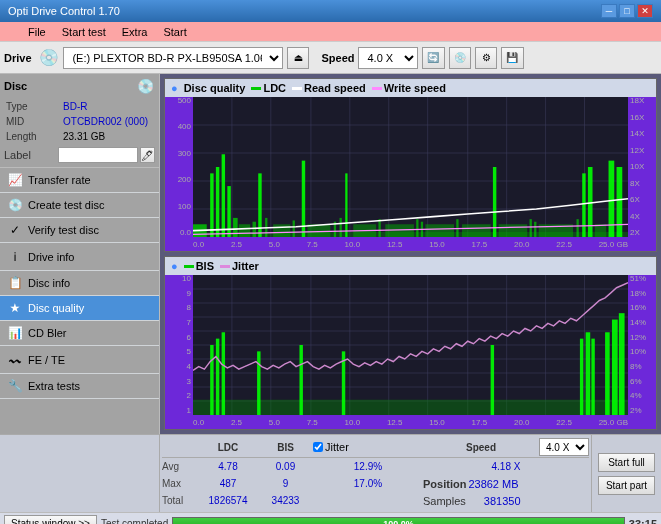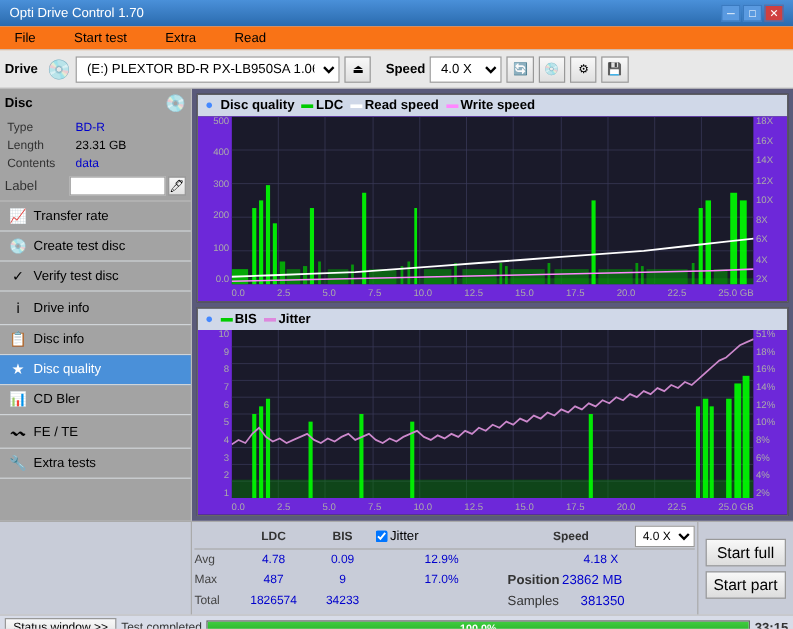--- a/index.html
+++ b/index.html
@@ -17,24 +17,24 @@
     }
     .title-bar-controls { display: flex; gap: 2px; }
     .title-bar-btn {
       width: 16px; height: 14px; background: #5a9ae0; border: 1px solid #3a7ac0;
       color: white; font-size: 9px; display: flex; align-items: center; justify-content: center;
       cursor: pointer;
     }
 
     
     .menu-bar {
-      background: #f97316;
-      display: flex;
-      gap: 16px;
-      padding: 2px 4px;
+      background: #fca5a5;
+      display: flex;
+      gap: 0;
+      padding: 2px 20px;
       border-bottom: 1px solid #ccc;
       height: 20px;
       align-items: center;
     }
     .menu-item { padding: 2px 8px; cursor: pointer; font-size: 11px; }
 
     
     .drive-toolbar {
       background: #e8e8e8;
       display: flex;
@@ -238,21 +238,21 @@
       justify-content: center;
       gap: 4px;
       padding: 4px 6px;
       border-left: 1px solid #aaa;
       min-width: 70px;
     }
 
     .start-btn {
       background: linear-gradient(to bottom, #f8f8f8, #ddd);
       border: 1px solid #999;
-      font-size: 13px;
+      font-size: 10px;
       padding: 3px 6px;
       cursor: pointer;
       text-align: center;
     }
     .speed-select-small {
       font-size: 10px;
       border: 1px solid #999;
       background: white;
       height: 18px;
       padding: 0 2px;
@@ -270,21 +270,21 @@
     <div class="title-bar-btn">─</div>
     <div class="title-bar-btn">□</div>
     <div class="title-bar-btn" style="background:#d04040;">✕</div>
   </div>
 </div>
 
 <div class="menu-bar">
   <span class="menu-item">File</span>
   <span class="menu-item">Start test</span>
   <span class="menu-item">Extra</span>
-  <span class="menu-item">Read</span>
+  <span class="menu-item">Start</span>
 </div>
 
 <div class="drive-toolbar">
   <span class="drive-label">Drive</span>
   <span style="font-size:16px;">💿</span>
   <select class="drive-select">
     <option>(E:) PLEXTOR BD-R  PX-LB950SA 1.06</option>
   </select>
   <button class="toolbar-btn">⏏</button>
   <span class="speed-label">Speed</span>
@@ -306,26 +306,26 @@
         <span class="disc-panel-title">Disc</span>
         <span class="disc-icon">💿</span>
       </div>
       <table class="disc-table">
         <tbody>
             <tr>
           <td>Type</td>
           <td>BD-R</td>
         </tr>
         <tr>
+          <td>MID</td>
+          <td>OTCBDR002 (000)</td>
+        </tr>
+        <tr>
           <td>Length</td>
           <td class="black">23.31 GB</td>
-        </tr>
-        <tr>
-          <td>Contents</td>
-          <td>data</td>
         </tr>
       </tbody>
         </table>
       <div class="label-row">
         <span style="color:#333; width:55px;">Label</span>
         <input class="label-input" type="text" style="">
         <button class="label-btn">🖊</button>
       </div>
     </div>
 

